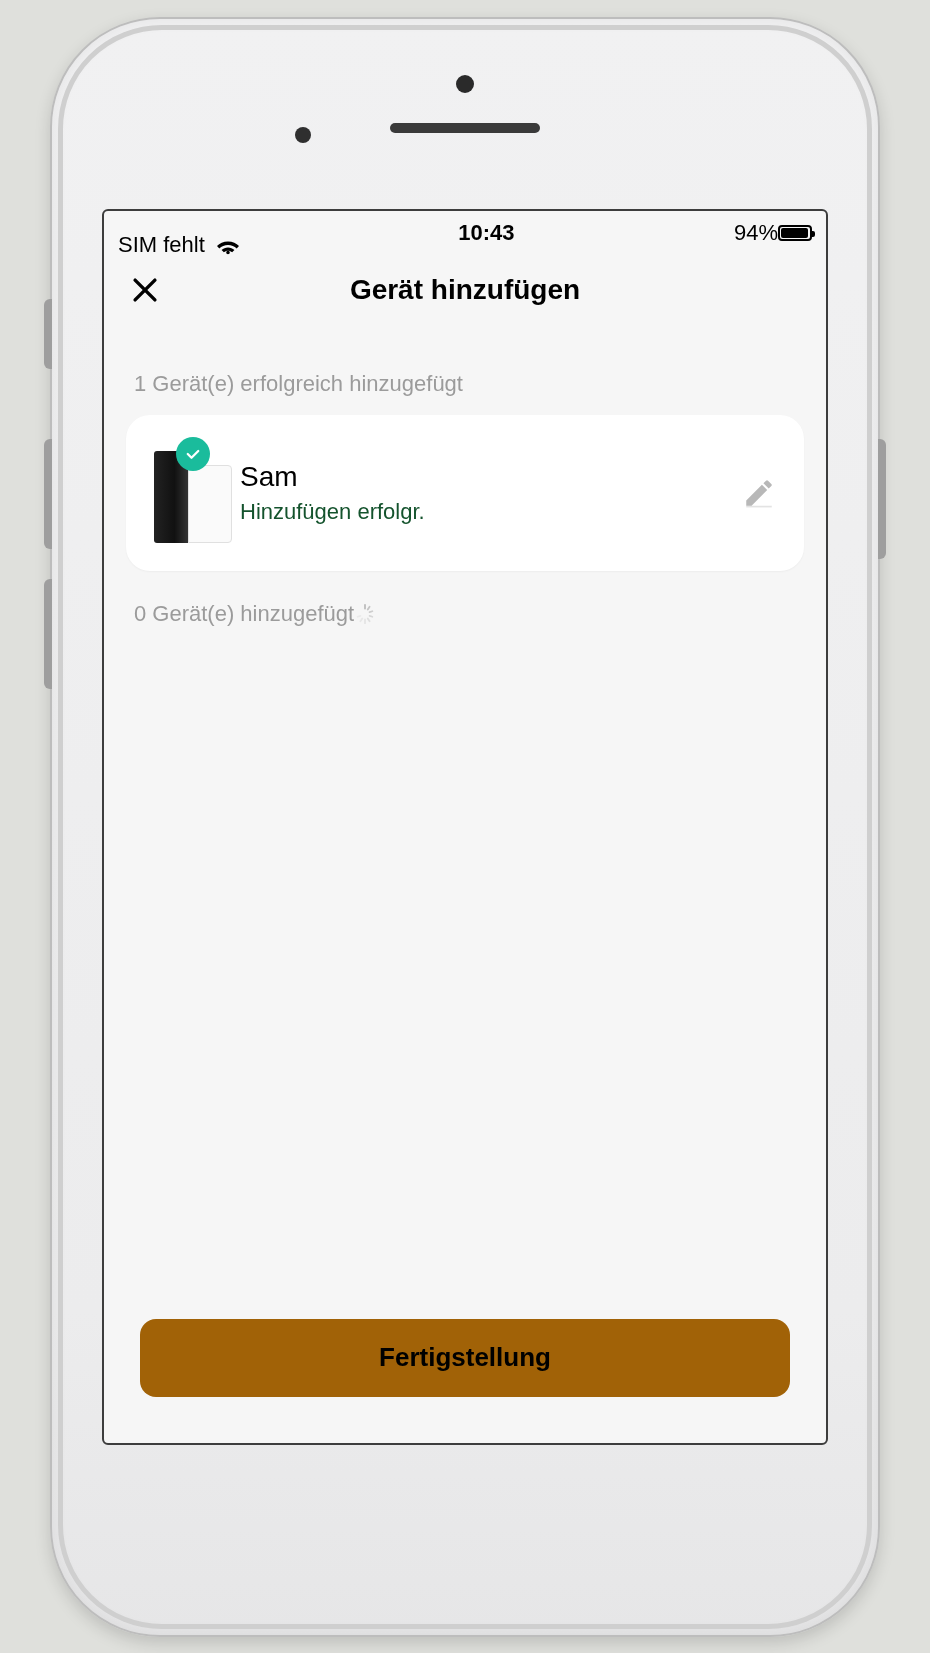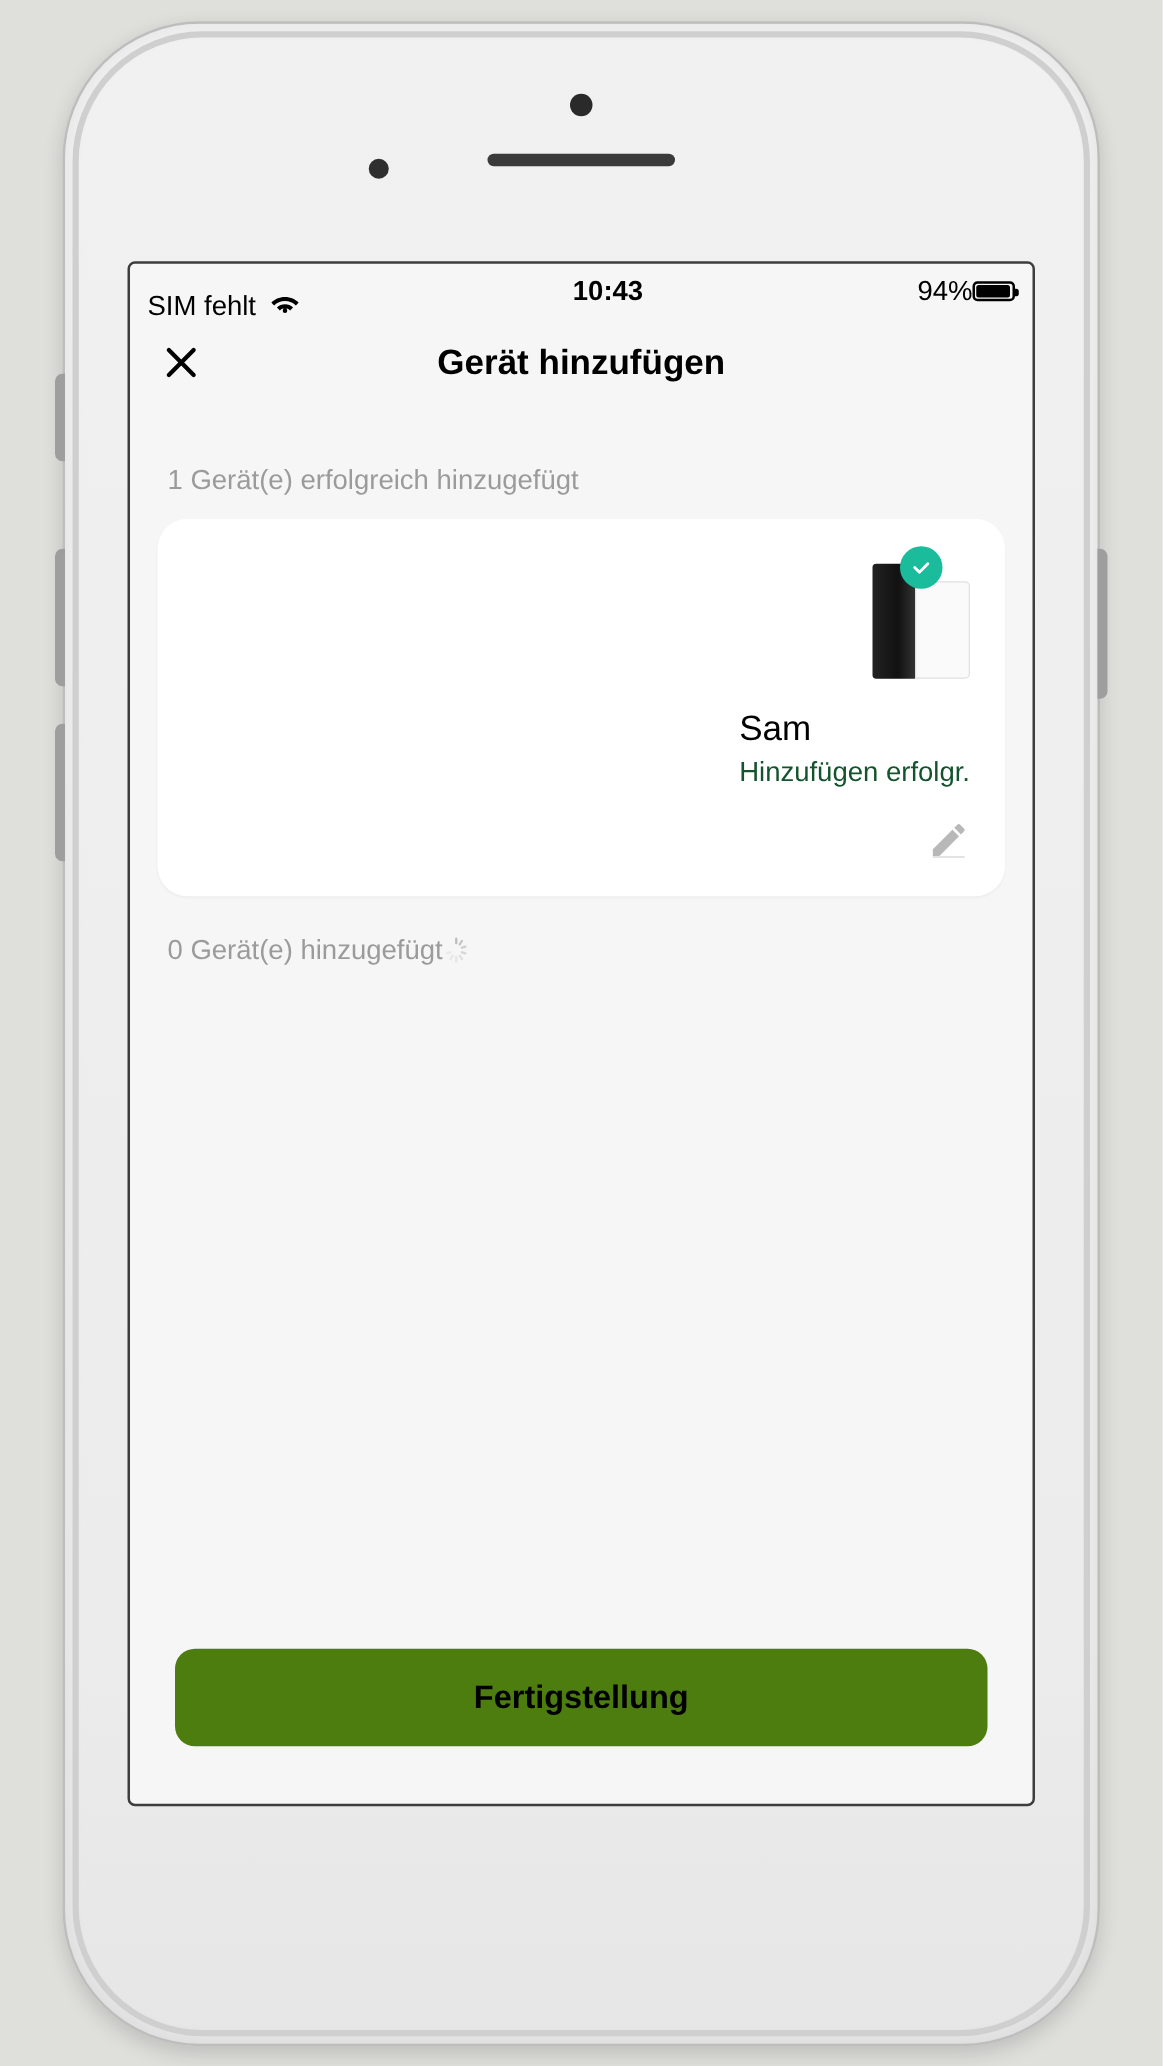--- a/index.html
+++ b/index.html
@@ -37,21 +37,21 @@
       background:#f6f6f6; border-radius:6px; border:2px solid #3d3d3d;
       display:flex; flex-direction:column; overflow:hidden;
     }
 
     
     .statusbar{
       height:44px; width:100%; padding:0 14px;
       display:flex; align-items:center; justify-content:space-between;
       font-size:22px; font-weight:400; color:#000;
     }
-    .sb-left{display:flex;align-items:flex-start;gap:12px;margin-top:24px;}
+    .sb-left{display:flex;align-items:flex-end;gap:12px;margin-top:24px;}
     .sb-right{display:flex;align-items:center;gap:0;}
     .wifi{width:22px;height:22px;}
     .battery-body{width:34px;height:16px;border:2px solid #000;border-radius:4px;position:relative;}
     .battery-body::after{content:"";position:absolute;right:-5px;top:4px;width:3px;height:6px;background:#000;border-radius:0 2px 2px 0;}
     .battery-fill{position:absolute;left:1px;top:1px;bottom:1px;width:90%;background:#000;border-radius:2px;}
     .clock{font-weight:600;}
 
     
     .nav{
       height:70px; position:relative;
@@ -61,41 +61,40 @@
     .nav-title{font-size:28px;font-weight:600;color:#000;}
 
     .content{flex:1;padding:30px 22px 0;}
 
     .section-label{font-size:22px;color:#9b9b9b;margin:16px 8px 18px;}
     .row2{display:flex;align-items:center;margin-top:30px;}
     .spinner{width:22px;height:22px;}
 
     .card{
       background:#fff;border-radius:24px;padding:28px;
-      display:flex;align-items:flex-end;gap:24px;
+      display:flex;align-items:center;gap:8px;
       box-shadow:0 1px 2px rgba(0,0,0,.04);
-      flex-direction:column;
     }
     .thumb{position:relative;width:78px;height:100px;display:flex;align-items:flex-end;}
     .tower-dark{width:34px;height:92px;background:linear-gradient(90deg,#222 0%,#111 60%,#333 100%);border-radius:3px 0 0 3px;}
     .tower-light{flex:1;height:78px;background:#fafafa;border:1px solid #e0e0e0;border-radius:0 4px 4px 0;}
     .check{
       position:absolute;top:-6px;left:22px;width:34px;height:34px;
       background:#1abc9c;border-radius:50%;display:flex;align-items:center;justify-content:center;
     }
     .check svg{width:18px;height:18px;fill:none;stroke:#fff;stroke-width:3;stroke-linecap:round;stroke-linejoin:round;}
     .card-text{flex:1;}
     .device-name{font-size:28px;font-weight:400;color:#000;margin-bottom:6px;}
     .device-sub{font-size:22px;color:#14532d;}
     .edit{width:34px;height:34px;color:#b8b8b8;cursor:pointer;}
 
     .footer{padding:0 36px 46px;}
     .finish{
       width:100%;height:78px;border:none;border-radius:16px;
-      background:#4d7c0f;color:#000;font-size:26px;font-weight:600;cursor:pointer;
+      background:#a16207;color:#000;font-size:26px;font-weight:600;cursor:pointer;
     }
   </style>
 </head>
 <body>
 
 <div class="phone">
   <div class="camera"></div>
   <div class="earcam"></div>
   <div class="speaker"></div>
   <div class="btn-side bs1"></div>

